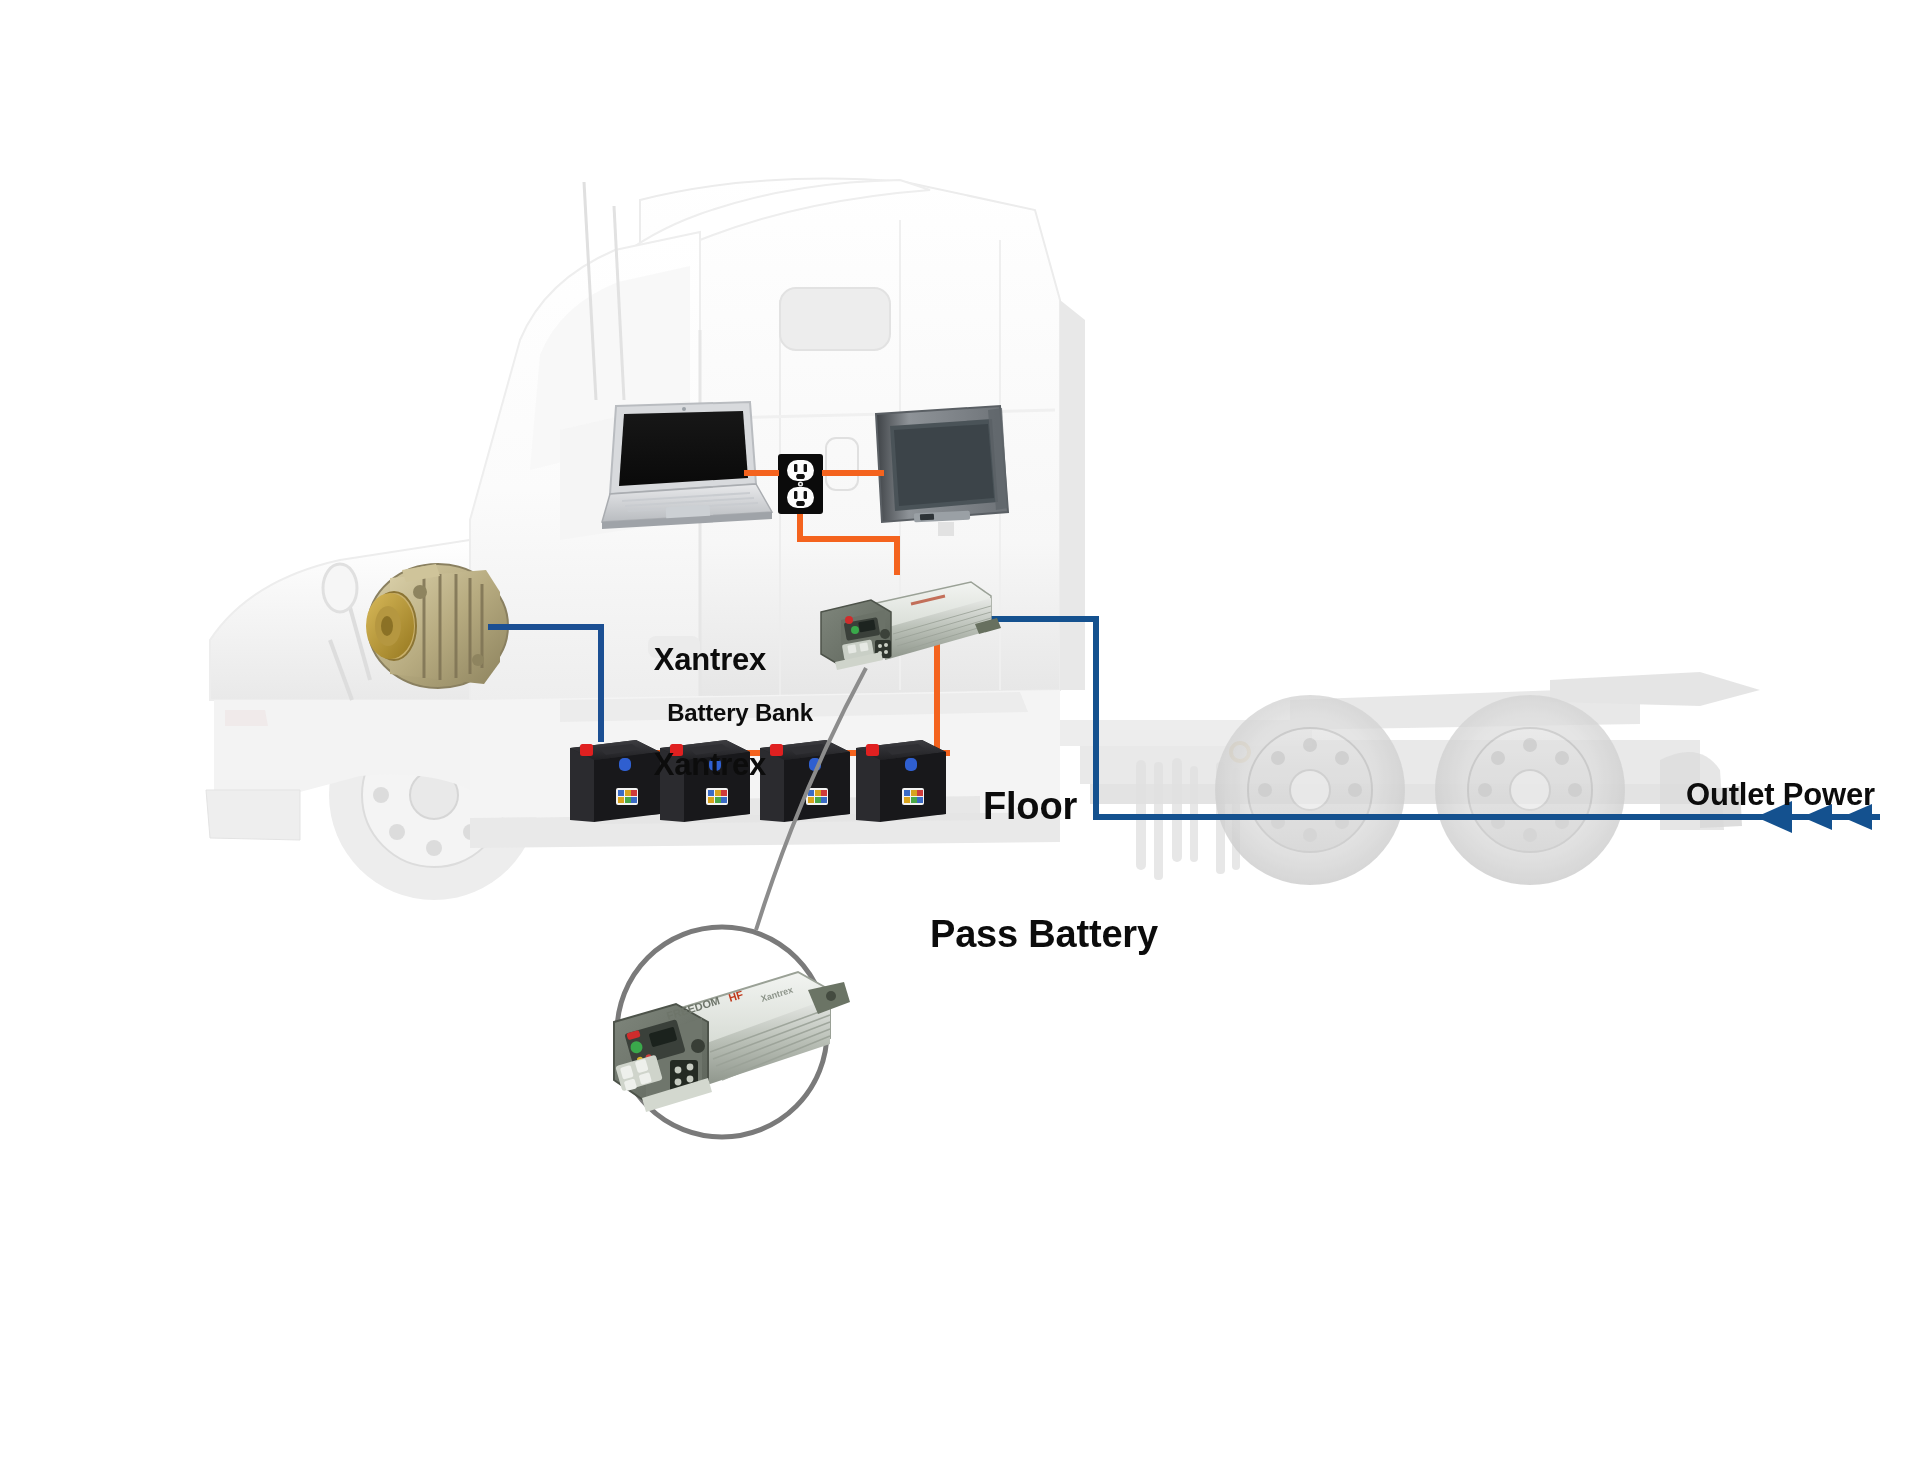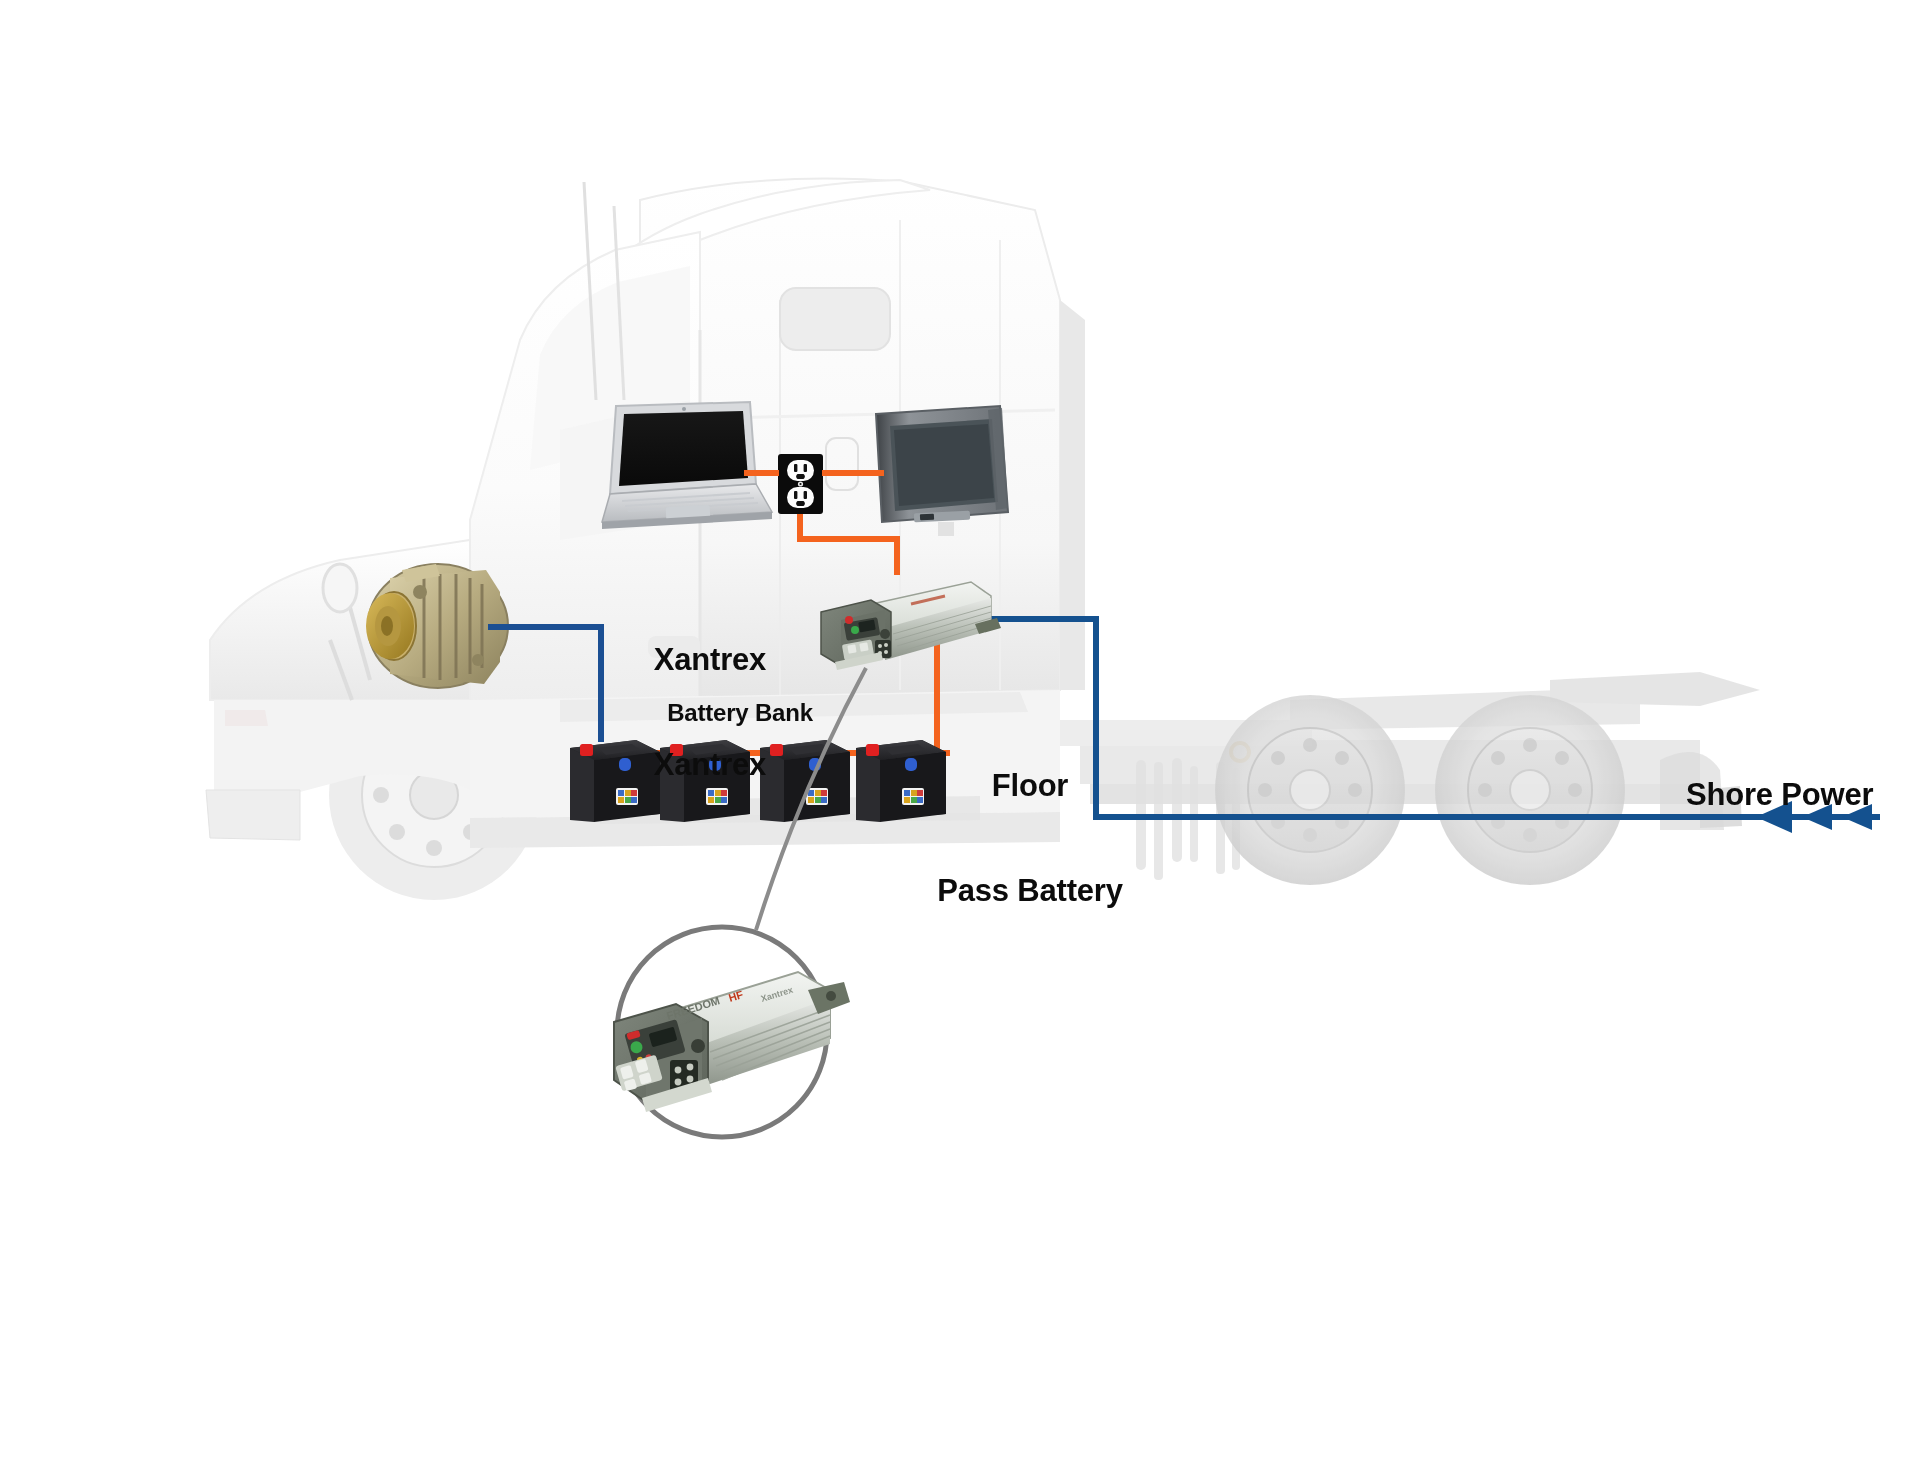--- a/index.html
+++ b/index.html
@@ -484,20 +484,20 @@
   </svg>
 
 
   <div class="lbl" style="left:620px;top:574px;width:180px;font-size:31px;text-align:center;">
     <div>Xantrex</div>
     <div>Xantrex</div>
   </div>
 
   <div class="lbl" style="left:610px;top:700px;width:260px;font-size:24px;">Battery Bank</div>
 
-  <div class="lbl" style="left:930px;top:700px;width:200px;font-size:31px;">
+  <div class="lbl" style="left:930px;top:700px;width:200px;font-size:38px;">
     <div>Floor</div>
     <div>Pass Battery</div>
   </div>
 
-  <div class="lbl" style="left:1686px;top:778px;width:220px;font-size:31px;text-align:left;">Shore Power</div>
+  <div class="lbl" style="left:1686px;top:778px;width:220px;font-size:31px;text-align:left;">Outlet Power</div>
 
 </div>
 
 </body></html>

